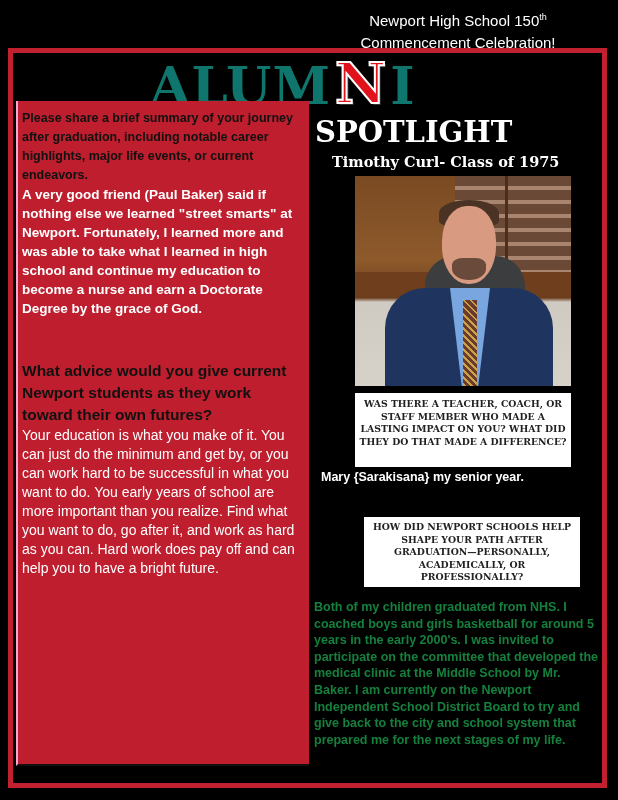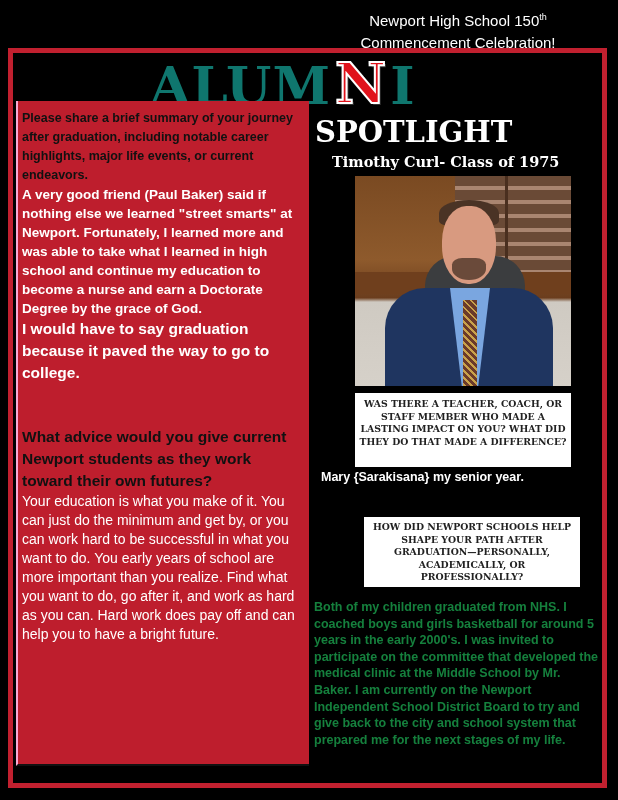--- a/index.html
+++ b/index.html
@@ -90,21 +90,20 @@
 
 <div class="title">
   <span class="title-word">ALUM</span>
   <span class="n-logo">N</span>
   <span class="title-word">I</span>
 </div>
 
 <div class="left-panel">
   <div class="q-small">Please share a brief summary of your journey after graduation, including notable career highlights, major life events, or current endeavors.</div>
   <div class="a-small">A very good friend (Paul Baker) said if nothing else we learned "street smarts" at Newport. Fortunately, I learned more and was able to take what I learned in high school and continue my education to become a nurse and earn a Doctorate Degree by the grace of God.</div>
-  <div class="a-big">I would have to say graduation because it paved the way to go to college.</div>
   <div class="q-big2">What advice would you give current Newport students as they work toward their own futures?</div>
   <div class="a-reg">Your education is what you make of it. You can just do the minimum and get by, or you can work hard to be successful in what you want to do. You early years of school are more important than you realize. Find what you want to do, go after it, and work as hard as you can. Hard work does pay off and can help you to have a bright future.</div>
 </div>
 
 <div class="spot-title">SPOTLIGHT</div>
 <div class="spot-sub">Timothy Curl- Class of 1975</div>
 
 <div class="photo" title="Portrait of Timothy Curl in navy suit and patterned tie">
   <div class="shutter"></div>
   <div class="shutter-frame"></div>

